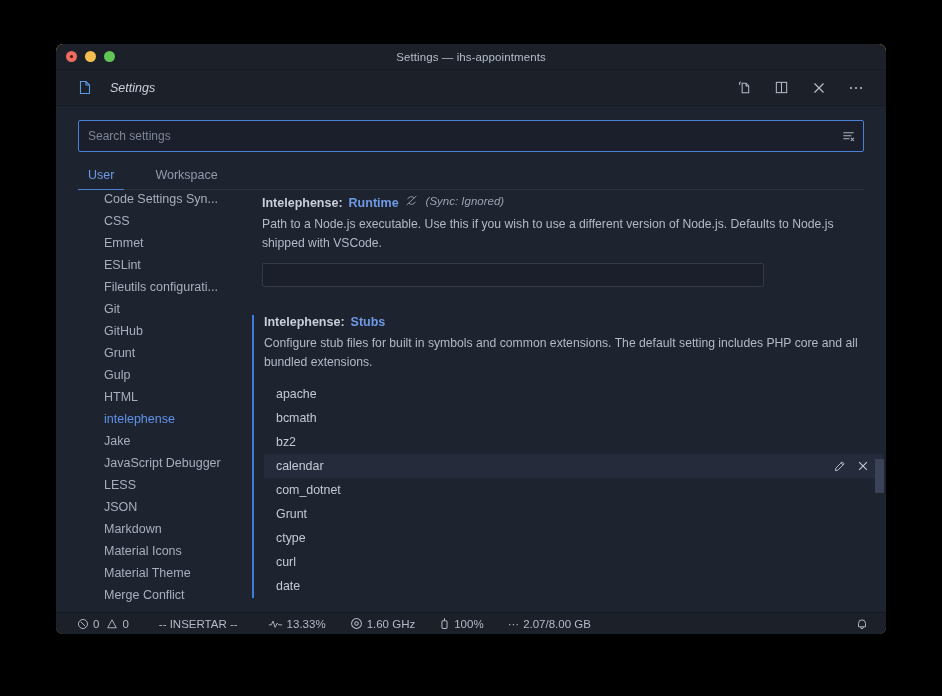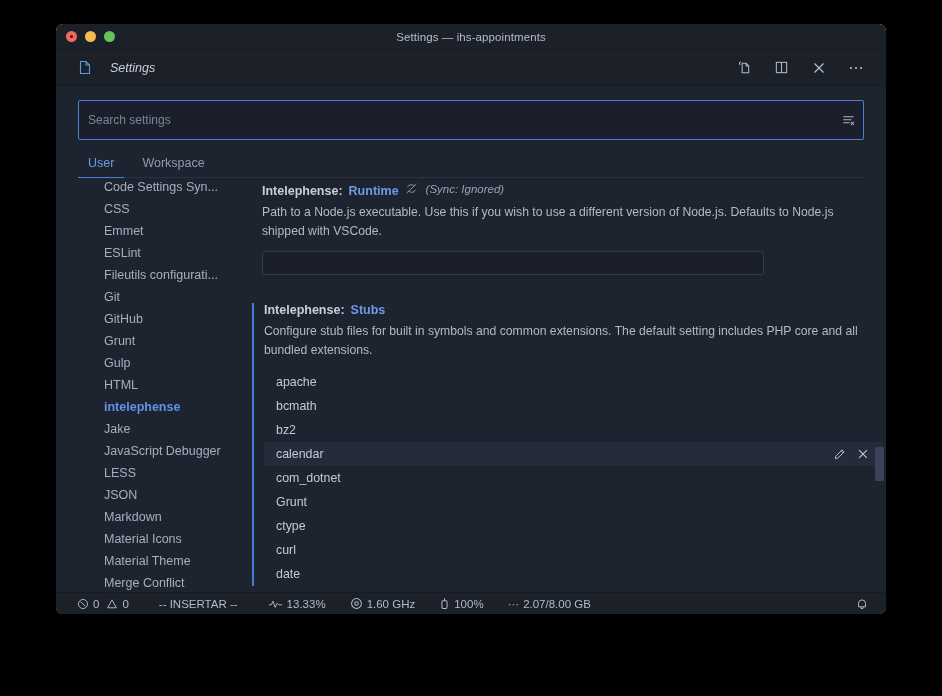--- a/index.html
+++ b/index.html
@@ -9,21 +9,21 @@
     height: 696px;
     background: #000000;
     font-family: "Liberation Sans", sans-serif;
     overflow: hidden;
   }
 
   
   .window {
     position: absolute;
     left: 56px;
-    top: 24px;
+    top: 44px;
     width: 830px;
     height: 590px;
     background: #fde047;
     border-radius: 7px;
     overflow: hidden;
     box-shadow: 0 14px 40px rgba(0,0,0,0.75);
     display: flex;
     flex-direction: column;
   }
 
@@ -101,21 +101,21 @@
     flex: 1 1 auto;
     background: #1e2330;
     display: flex;
     flex-direction: column;
     min-height: 0;
     position: relative;
   }
 
   .search-row { padding: 14px 22px 0 22px; }
   .search-box {
-    height: 40px;
+    height: 32px;
     background: #1a1f2b;
     border: 1px solid #4b7fd6;
     border-radius: 2px;
     display: flex;
     align-items: center;
     padding: 0 7px 0 9px;
   }
   .search-input {
     flex: 1;
     background: transparent;
@@ -124,21 +124,21 @@
     color: #c6ccd8;
     font-size: 12px;
     font-family: "Liberation Sans", sans-serif;
   }
   .search-input::placeholder { color: #7d8596; }
   .search-action { color: #aeb5c5; display: flex; align-items: center; }
 
   .scopetabs {
     margin: 12px 22px 0 22px;
     display: flex;
-    gap: 8px;
+    gap: 21px;
     border-bottom: 1px solid #2b3141;
   }
   .scopetab {
     font-size: 12.5px;
     padding: 4px 10px 7px 10px;
     color: #9199ab;
     border-bottom: 1px solid transparent;
     margin-bottom: -1px;
   }
   .scopetab.active {
@@ -165,21 +165,21 @@
   }
   .toc-item {
     font-size: 12.5px;
     color: #a7aebd;
     height: 22px;
     line-height: 22px;
     white-space: nowrap;
     overflow: hidden;
     text-overflow: clip;
   }
-  .toc-item.selected { color: #5f92e8; font-weight: bold; }
+  .toc-item.selected { color: #5f92e8; font-weight: normal; }
   .toc-item.clipped-top { margin-top: -8px; }
 
   
   .settings {
     flex: 1 1 auto;
     min-width: 0;
     overflow: hidden;
     position: relative;
     padding-right: 3px;
   }

